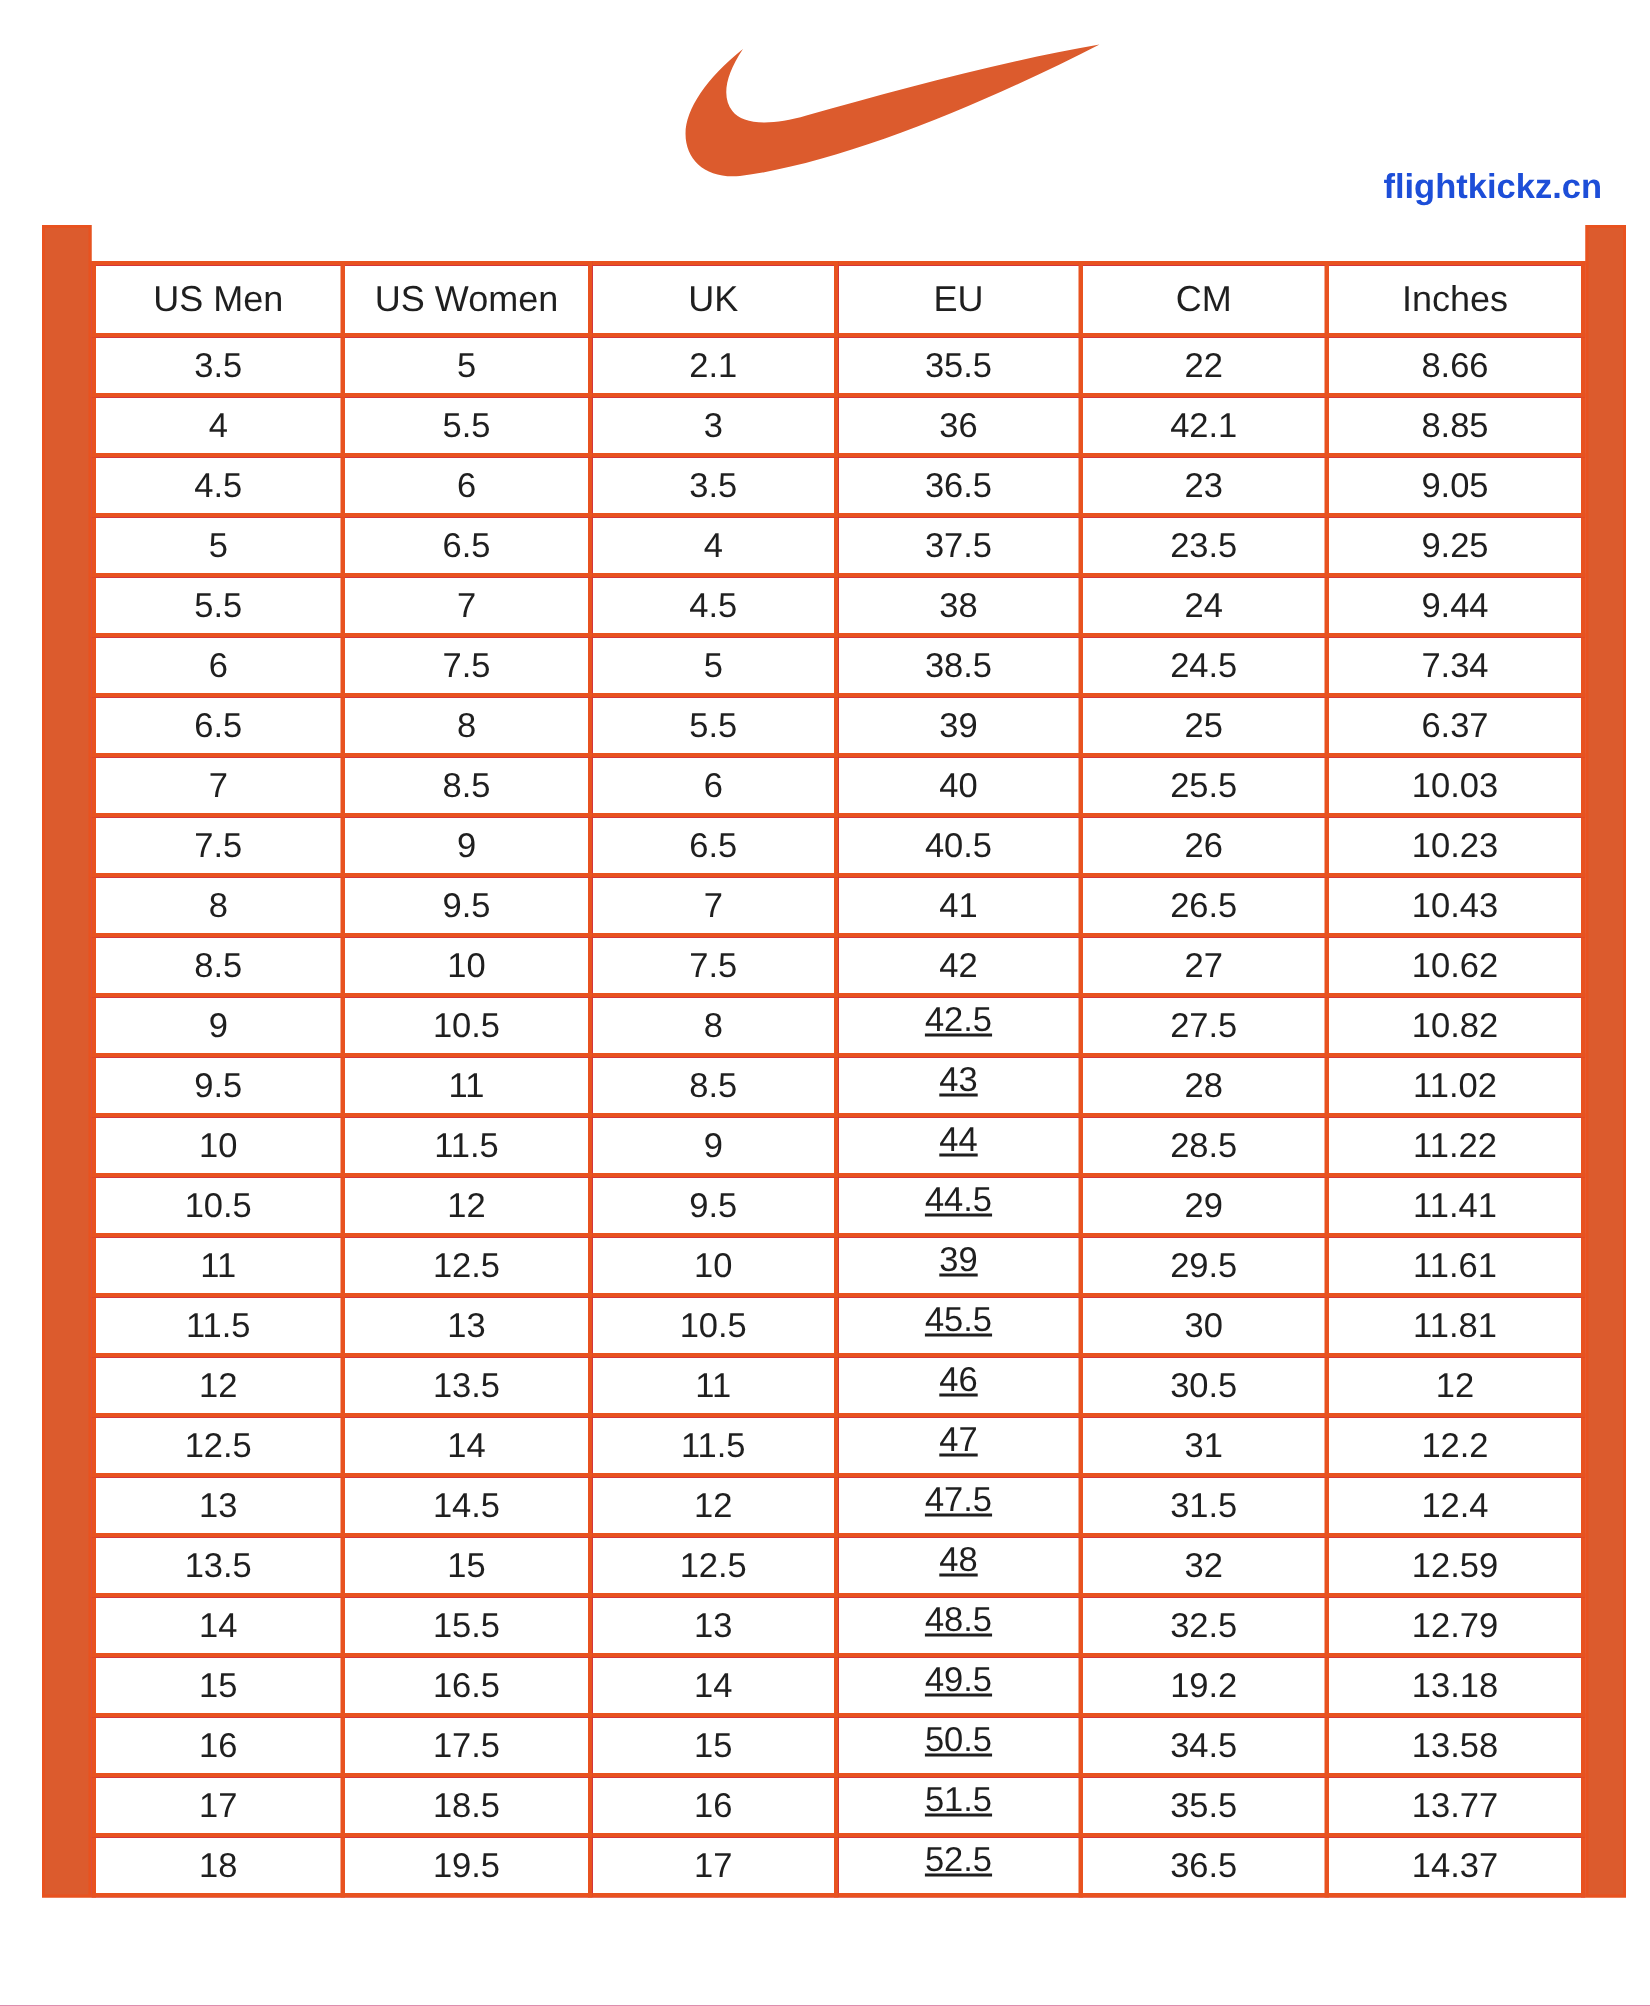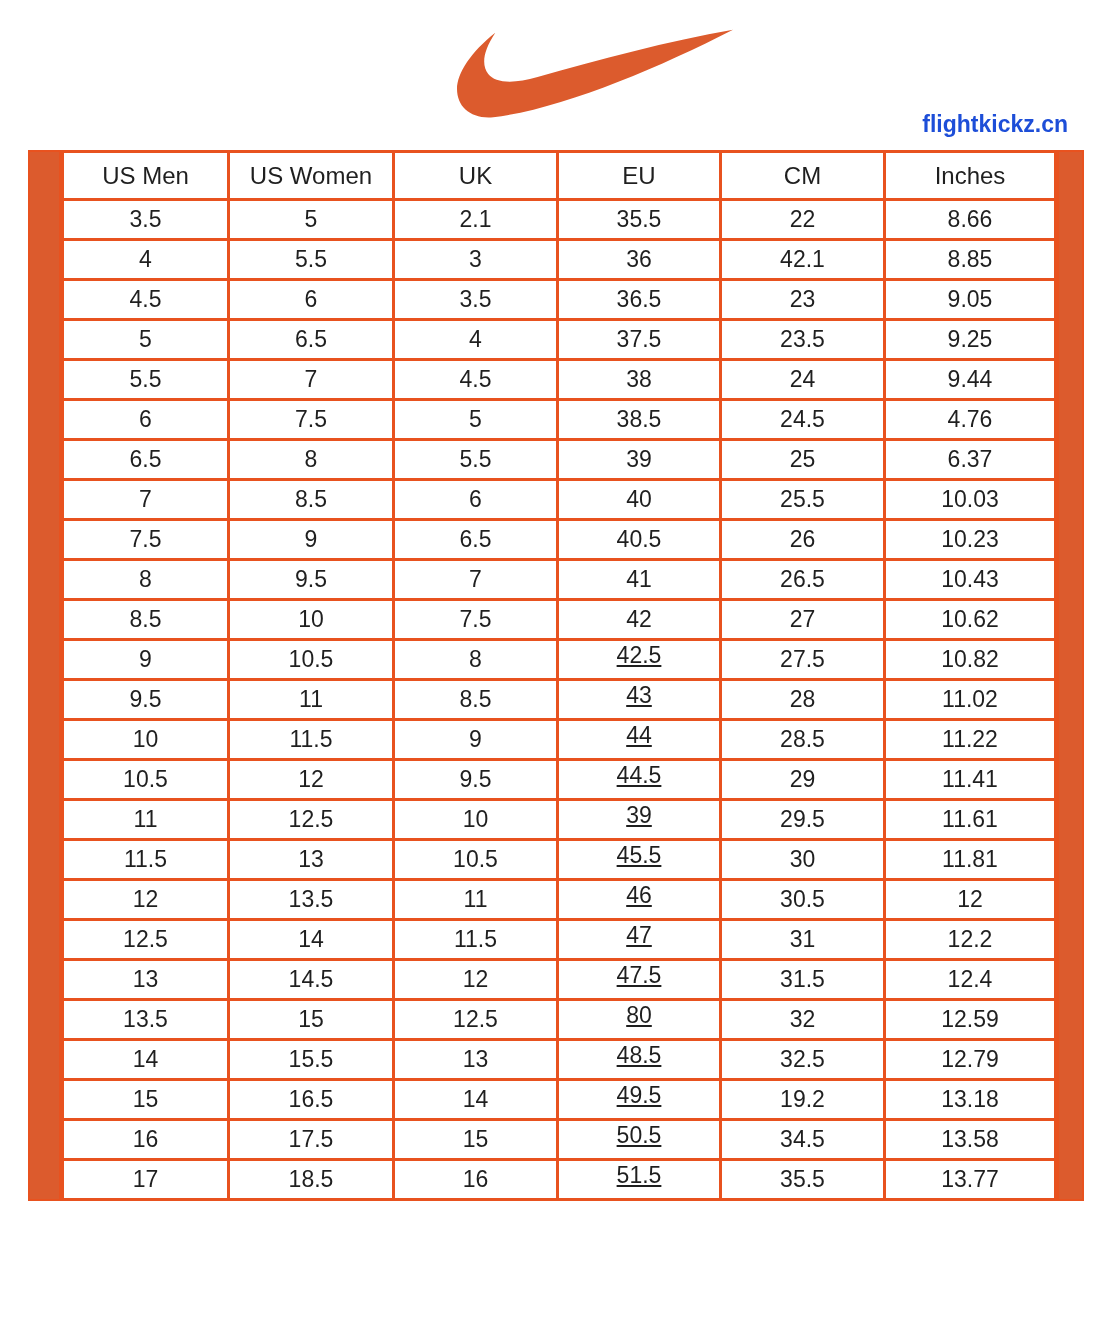--- a/index.html
+++ b/index.html
@@ -48,20 +48,21 @@
     background: var(--accent);
     border: 2px solid var(--border);
   }
   .accent-bar.left  { width: 33px; }
   .accent-bar.right { width: 27px; }
   table.size-table {
     border-collapse: collapse;
     table-layout: fixed;
     width: 993px;
     background: #be185d;
+    margin-top: 24px;
   }
   .size-table th, .size-table td {
     border: 3px solid var(--border);
     text-align: center;
     vertical-align: middle;
     color: var(--ink);
     padding: 0;
     background: #ffffff;
     overflow: hidden;
   }
@@ -160,21 +161,21 @@
           <td>38</td>
           <td>24</td>
           <td>9.44</td>
         </tr>
         <tr>
           <td>6</td>
           <td>7.5</td>
           <td>5</td>
           <td>38.5</td>
           <td>24.5</td>
-          <td>4.76</td>
+          <td>7.34</td>
         </tr>
         <tr>
           <td>6.5</td>
           <td>8</td>
           <td>5.5</td>
           <td>39</td>
           <td>25</td>
           <td>6.37</td>
         </tr>
         <tr>
@@ -278,21 +279,21 @@
           <td>14.5</td>
           <td>12</td>
           <td class="raised">47.5</td>
           <td>31.5</td>
           <td>12.4</td>
         </tr>
         <tr>
           <td>13.5</td>
           <td>15</td>
           <td>12.5</td>
-          <td class="raised">80</td>
+          <td class="raised">48</td>
           <td>32</td>
           <td>12.59</td>
         </tr>
         <tr>
           <td>14</td>
           <td>15.5</td>
           <td>13</td>
           <td class="raised">48.5</td>
           <td>32.5</td>
           <td>12.79</td>
@@ -314,16 +315,24 @@
           <td>13.58</td>
         </tr>
         <tr>
           <td>17</td>
           <td>18.5</td>
           <td>16</td>
           <td class="raised">51.5</td>
           <td>35.5</td>
           <td>13.77</td>
         </tr>
+        <tr>
+          <td>18</td>
+          <td>19.5</td>
+          <td>17</td>
+          <td class="raised">52.5</td>
+          <td>36.5</td>
+          <td>14.37</td>
+        </tr>
       </tbody>
   </table>
   <div class="accent-bar right"></div>
 </div>
 
 </body></html>

